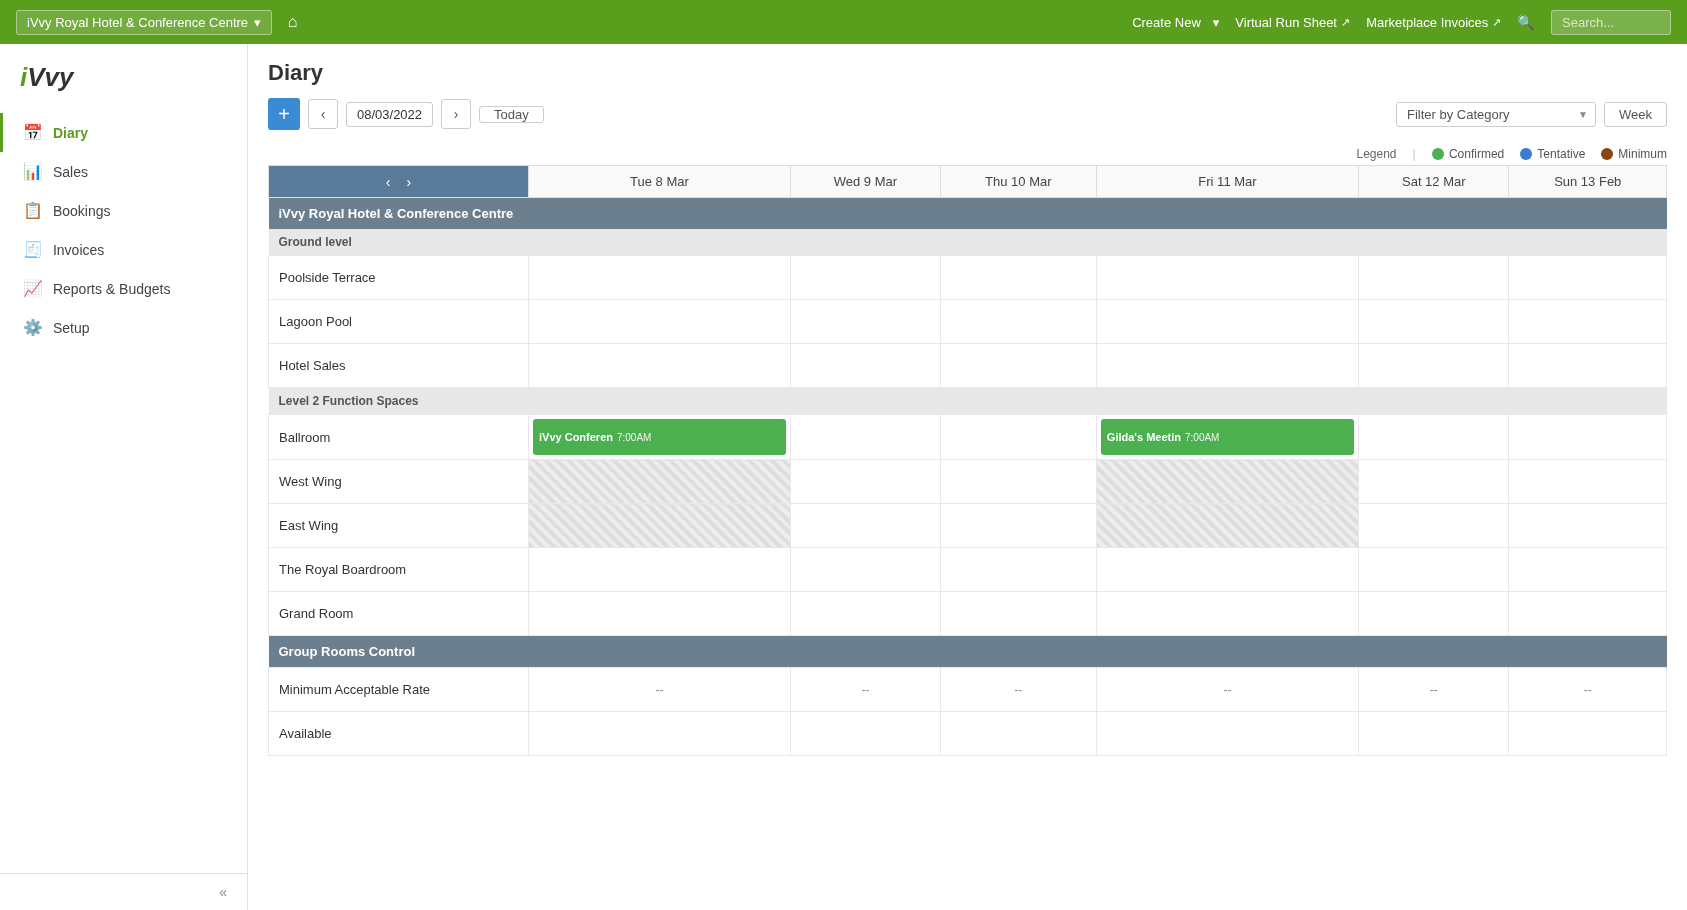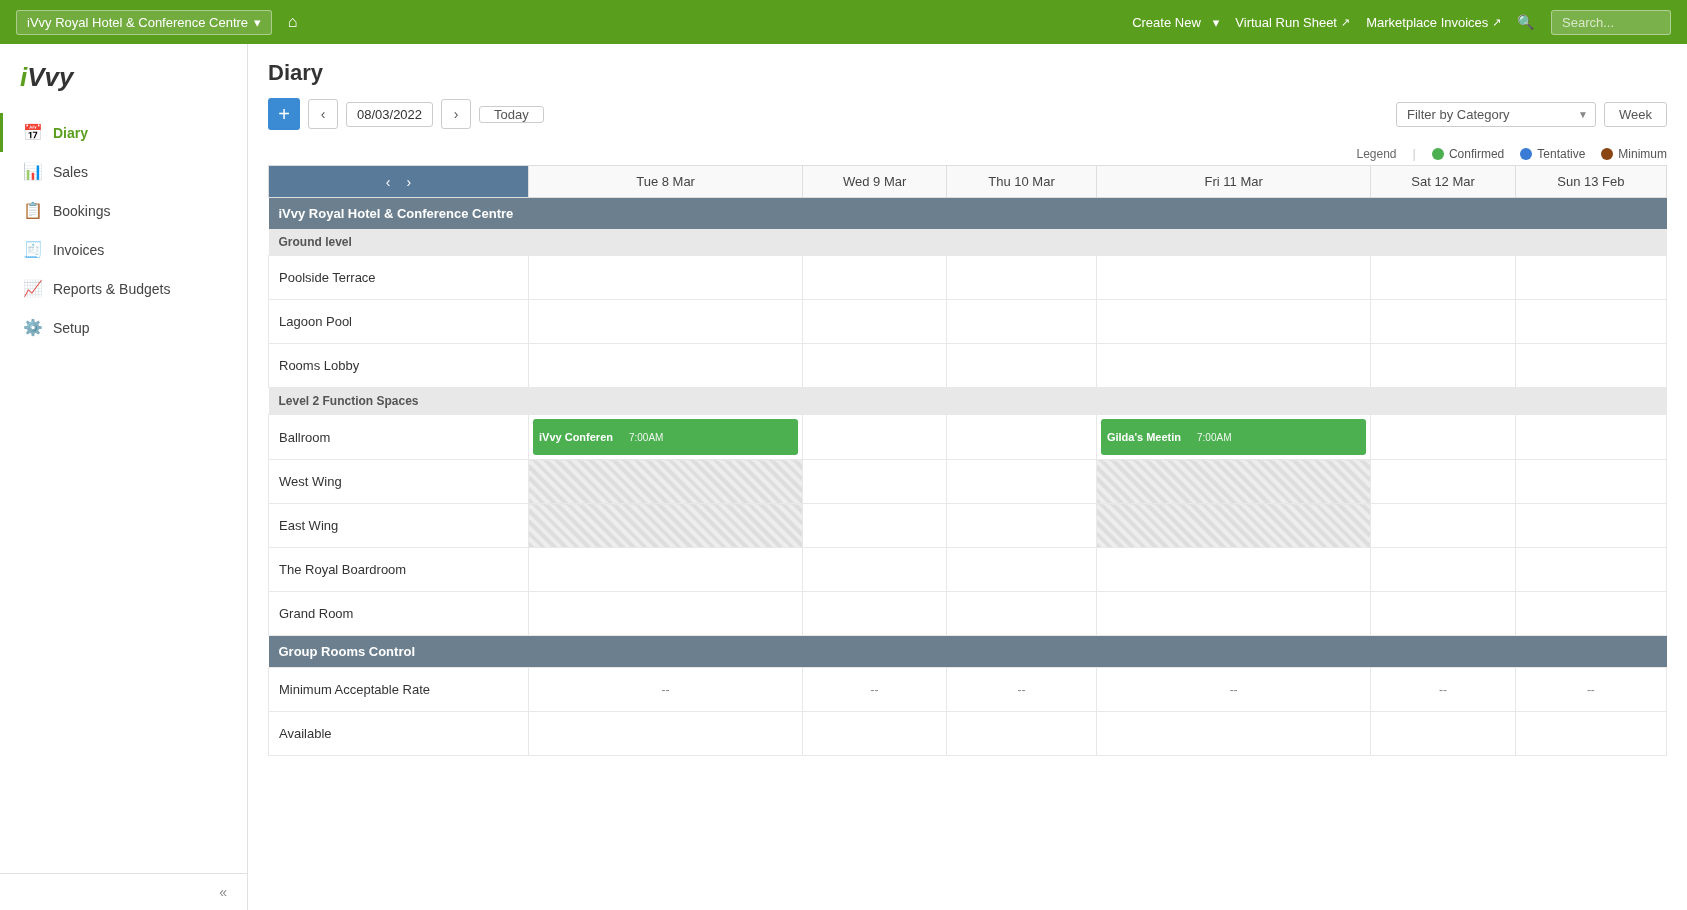--- a/index.html
+++ b/index.html
@@ -333,21 +333,21 @@
     
     .event-block {
       display: flex;
       align-items: center;
       height: 36px;
       margin: 4px;
       border-radius: 3px;
       padding: 0 6px;
       font-size: 11px;
       color: #fff;
-      gap: 16px;
+      gap: 4px;
       overflow: hidden;
       cursor: pointer;
     }
     .event-confirmed { background: #4caf50; }
     .event-name { font-weight: 600; overflow: hidden; text-overflow: ellipsis; white-space: nowrap; max-width: 90px; }
     .event-time { white-space: nowrap; font-size: 10px; opacity: 0.9; }
 
     
     .striped {
       background: repeating-linear-gradient(
@@ -519,21 +519,21 @@
             <td class="room-cell">Lagoon Pool</td>
             <td class="day-cell"></td>
             <td class="day-cell"></td>
             <td class="day-cell"></td>
             <td class="day-cell"></td>
             <td class="day-cell"></td>
             <td class="day-cell"></td>
           </tr>
 
           <tr class="data-row">
-            <td class="room-cell">Rooms Lobby</td>
+            <td class="room-cell">Hotel Sales</td>
             <td class="day-cell"></td>
             <td class="day-cell"></td>
             <td class="day-cell"></td>
             <td class="day-cell"></td>
             <td class="day-cell"></td>
             <td class="day-cell"></td>
           </tr>
 
           <tr class="subsection-row">
             <td>Level 2 Function Spaces</td>

